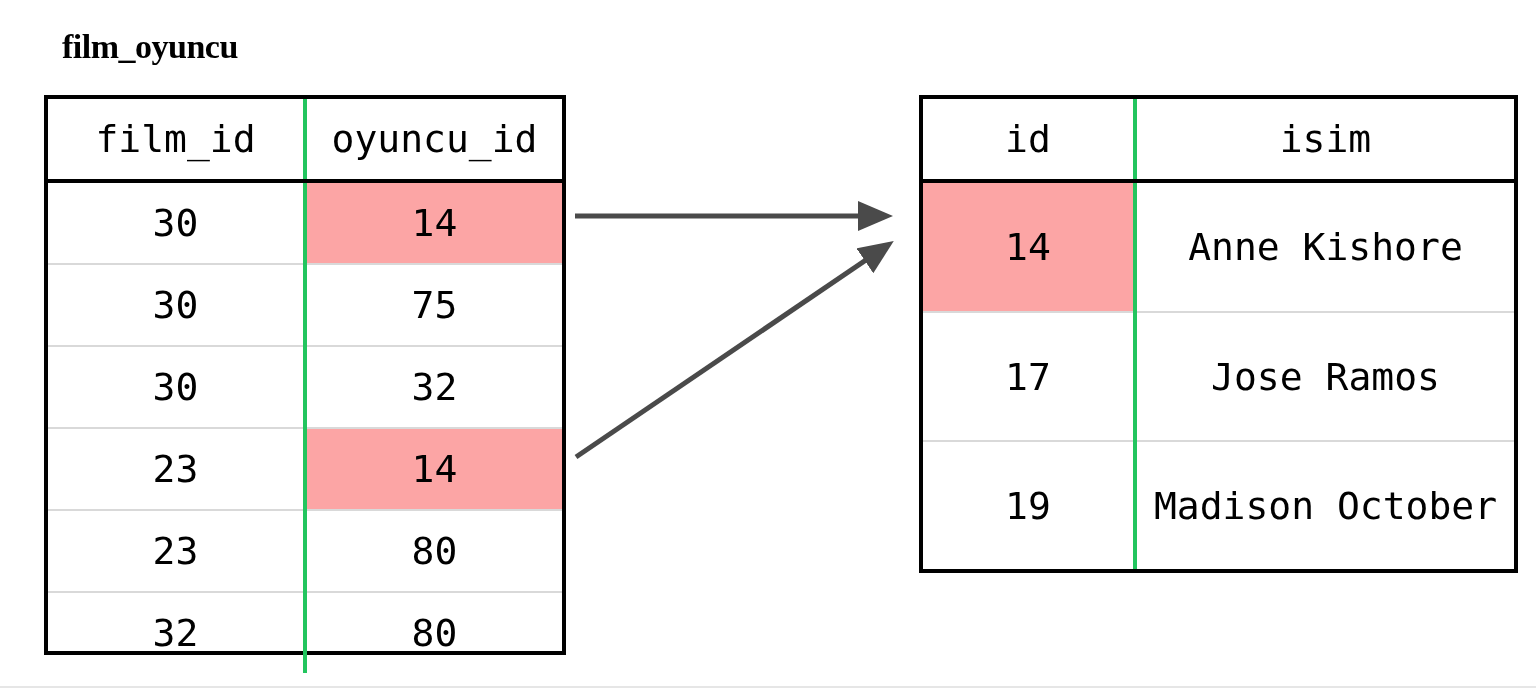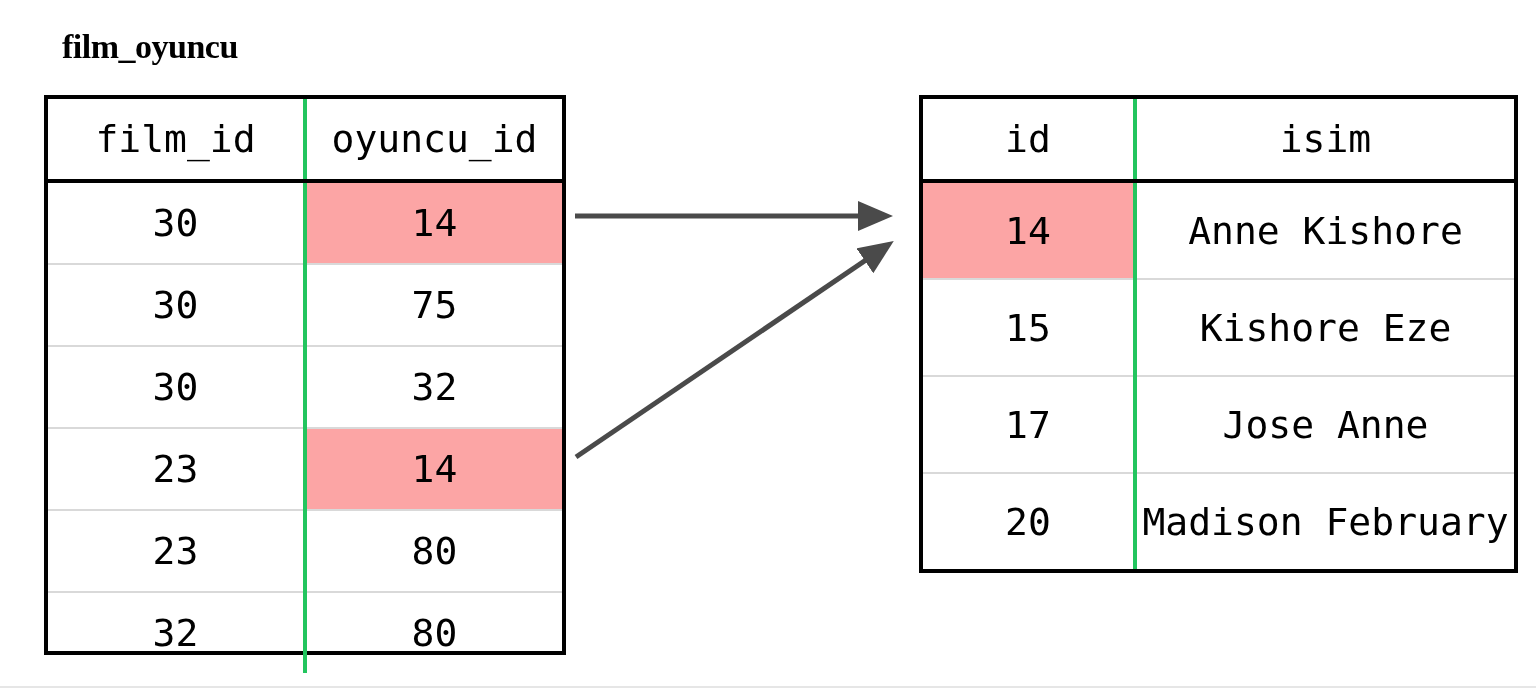--- a/index.html
+++ b/index.html
@@ -171,30 +171,26 @@
           <th>id</th>
           <th class="col-div">isim</th>
         </tr>
       </thead>
       <tbody id="oyuncu-body">
           <tr>
             <td class=" hl">14</td>
             <td class="col-div">Anne Kishore</td>
           </tr>
           <tr>
-            <td>15</td>
-            <td class="col-div">Kishore Eze</td>
-          </tr>
-          <tr>
             <td>17</td>
-            <td class="col-div">Jose Anne</td>
-          </tr>
-          <tr>
-            <td>20</td>
-            <td class="col-div">Madison February</td>
+            <td class="col-div">Jose Ramos</td>
+          </tr>
+          <tr>
+            <td>19</td>
+            <td class="col-div">Madison October</td>
           </tr>
         </tbody>
     </table>
   </div>
 
   <svg class="arrow-layer" viewBox="0 0 1536 688">
     <defs>
       <marker id="ah" markerWidth="7" markerHeight="7" refX="5.6" refY="3" orient="auto" markerUnits="strokeWidth">
         <path d="M0,0 L7,3 L0,6 z" fill="#4a4a4a"></path>
       </marker>

